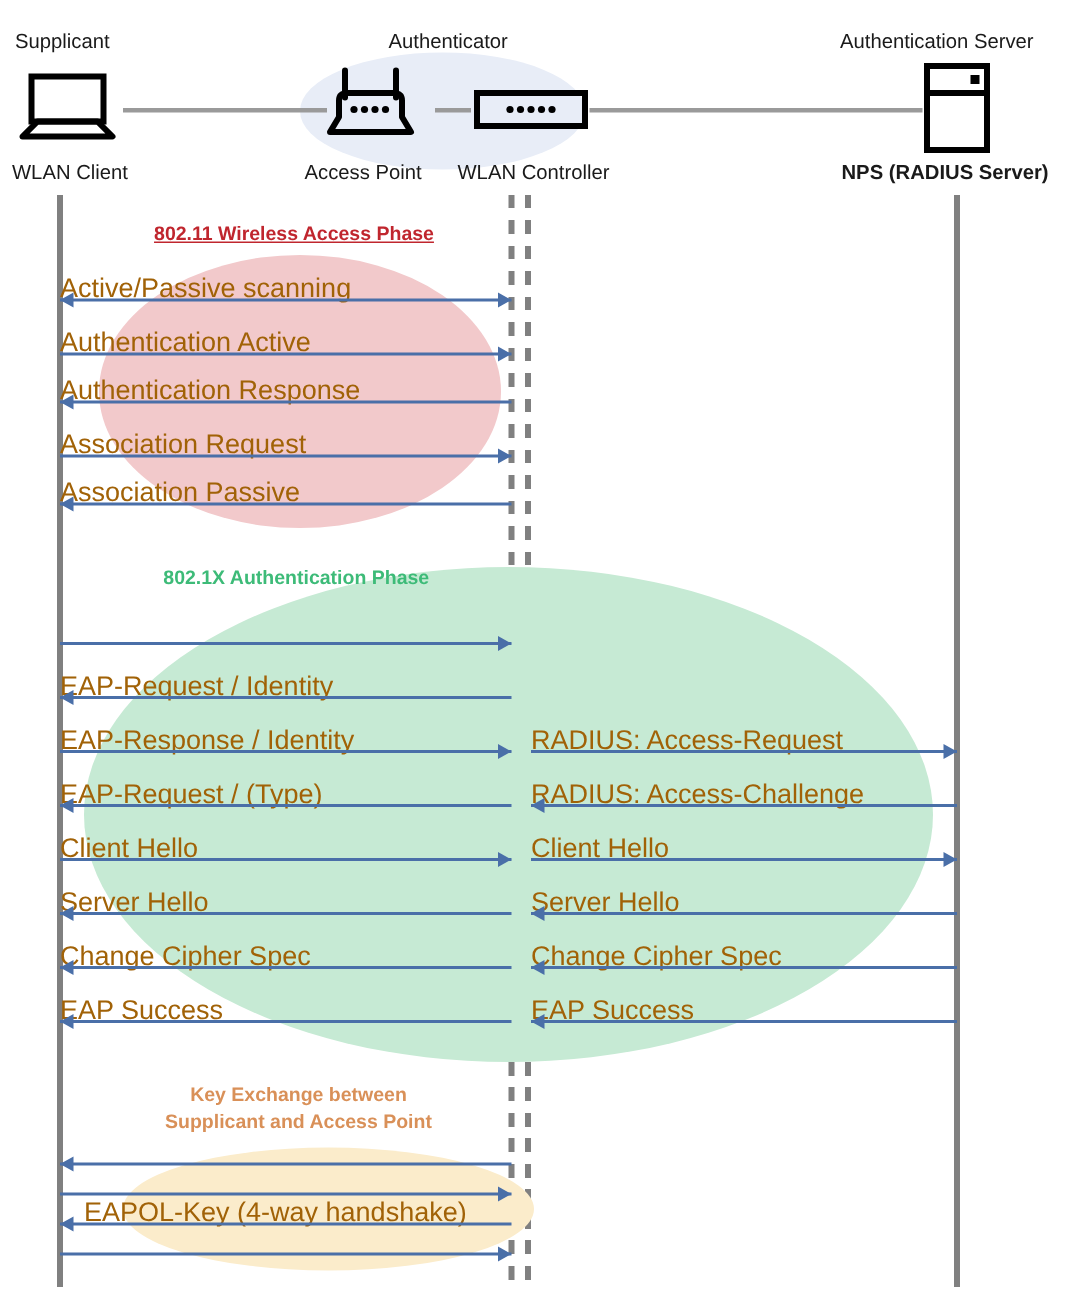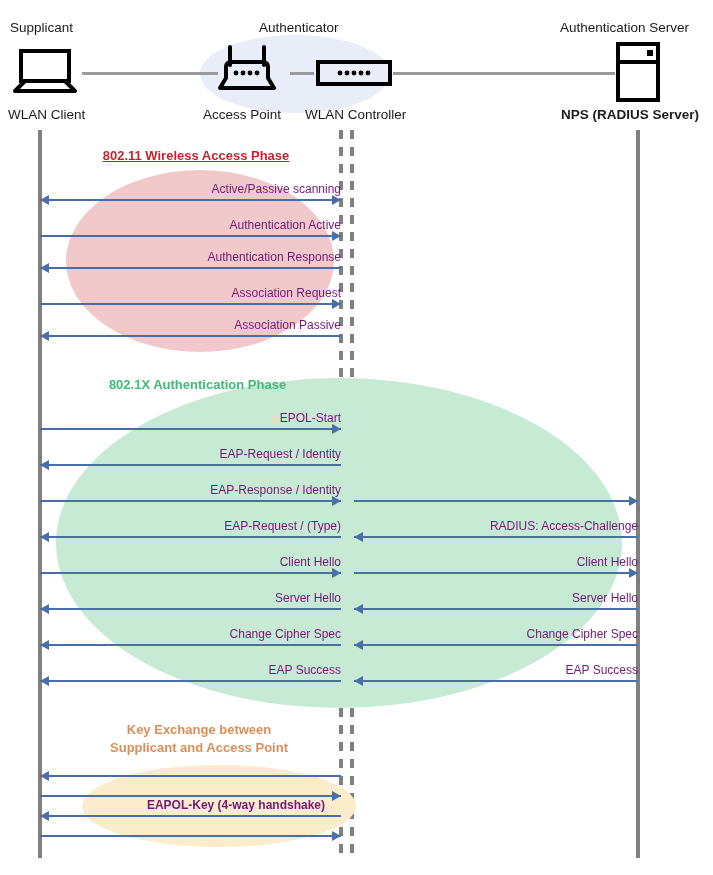--- a/index.html
+++ b/index.html
@@ -28,22 +28,22 @@
   .blob-pink{background:#f2c9cb;}
   .blob-green{background:#c6ead4;}
   .blob-orange{background:#fbeccb;}
 
   
   .phase-cap{position:absolute;font-size:13px;font-weight:bold;white-space:nowrap;
              text-align:center;line-height:18px;}
 
   
   .msg{position:absolute;height:2px;background:#4a6fa8;}
-  .msg-label{position:absolute;font-size:12px;color:#701a75;white-space:nowrap;
-             text-align:right;}
+  .msg-label{position:absolute;font-size:18px;color:#a16207;white-space:nowrap;
+             text-align:left;}
   .arrowhead{position:absolute;width:0;height:0;}
   .ah-right{border-top:5px solid transparent;border-bottom:5px solid transparent;
             border-left:9px solid #4a6fa8;}
   .ah-left{border-top:5px solid transparent;border-bottom:5px solid transparent;
            border-right:9px solid #4a6fa8;}
 
   svg{display:block;overflow:visible;}
 </style>
 </head>
 <body>
@@ -133,32 +133,32 @@
   <div class="arrowhead ah-left" style="left:40px;top:263px;"></div>
 
   <div class="msg-label" style="left:40px;top:286px;width:301px;">Association Request</div>
   <div class="msg" style="left:40px;top:303px;width:301px;"></div>
   <div class="arrowhead ah-right" style="left:332px;top:299px;"></div>
 
   <div class="msg-label" style="left:40px;top:318px;width:301px;">Association Passive</div>
   <div class="msg" style="left:40px;top:335px;width:301px;"></div>
   <div class="arrowhead ah-left" style="left:40px;top:331px;"></div>
 
-  <div class="msg-label" style="left:40px;top:411px;width:301px;">EPOL-Start</div>
   <div class="msg" style="left:40px;top:428px;width:301px;"></div>
   <div class="arrowhead ah-right" style="left:332px;top:424px;"></div>
 
   <div class="msg-label" style="left:40px;top:447px;width:301px;">EAP-Request / Identity</div>
   <div class="msg" style="left:40px;top:464px;width:301px;"></div>
   <div class="arrowhead ah-left" style="left:40px;top:460px;"></div>
 
   <div class="msg-label" style="left:40px;top:483px;width:301px;">EAP-Response / Identity</div>
   <div class="msg" style="left:40px;top:500px;width:301px;"></div>
   <div class="arrowhead ah-right" style="left:332px;top:496px;"></div>
 
+  <div class="msg-label" style="left:354px;top:483px;width:284px;">RADIUS: Access-Request</div>
   <div class="msg" style="left:354px;top:500px;width:284px;"></div>
   <div class="arrowhead ah-right" style="left:629px;top:496px;"></div>
 
   <div class="msg-label" style="left:40px;top:519px;width:301px;">EAP-Request / (Type)</div>
   <div class="msg" style="left:40px;top:536px;width:301px;"></div>
   <div class="arrowhead ah-left" style="left:40px;top:532px;"></div>
 
   <div class="msg-label" style="left:354px;top:519px;width:284px;">RADIUS: Access-Challenge</div>
   <div class="msg" style="left:354px;top:536px;width:284px;"></div>
   <div class="arrowhead ah-left" style="left:354px;top:532px;"></div>
@@ -194,20 +194,20 @@
   <div class="msg-label" style="left:354px;top:663px;width:284px;">EAP Success</div>
   <div class="msg" style="left:354px;top:680px;width:284px;"></div>
   <div class="arrowhead ah-left" style="left:354px;top:676px;"></div>
 
   <div class="msg" style="left:40px;top:775px;width:301px;"></div>
   <div class="arrowhead ah-left" style="left:40px;top:771px;"></div>
 
   <div class="msg" style="left:40px;top:795px;width:301px;"></div>
   <div class="arrowhead ah-right" style="left:332px;top:791px;"></div>
 
-  <div class="msg-label" style="left:24px;top:798px;width:301px;font-weight:bold;">EAPOL-Key (4-way handshake)</div>
+  <div class="msg-label" style="left:56px;top:798px;width:301px;">EAPOL-Key (4-way handshake)</div>
   <div class="msg" style="left:40px;top:815px;width:301px;"></div>
   <div class="arrowhead ah-left" style="left:40px;top:811px;"></div>
 
   <div class="msg" style="left:40px;top:835px;width:301px;"></div>
   <div class="arrowhead ah-right" style="left:332px;top:831px;"></div>
 
 </div>
 
 </body></html>

